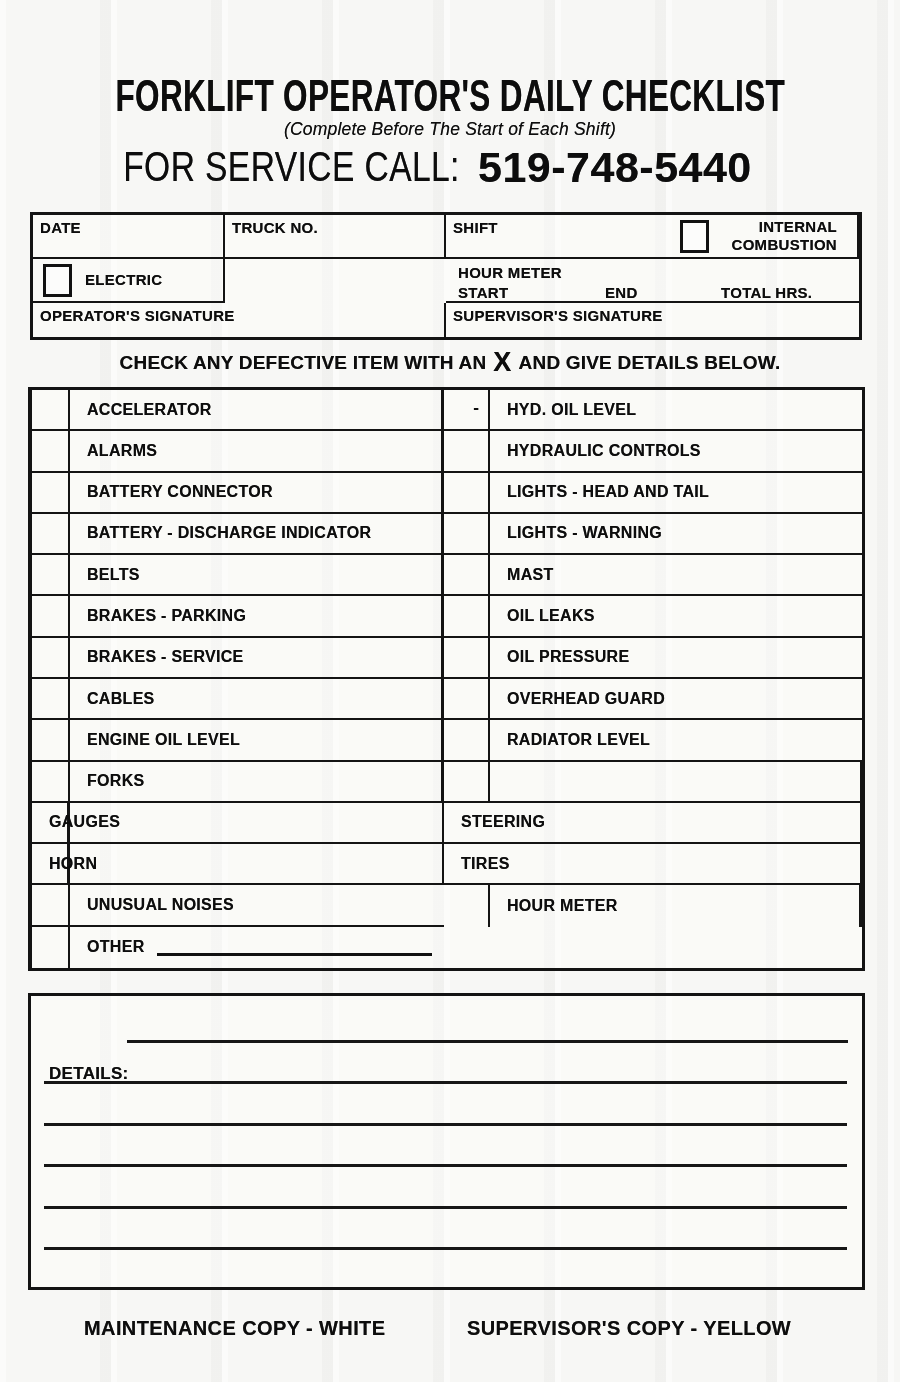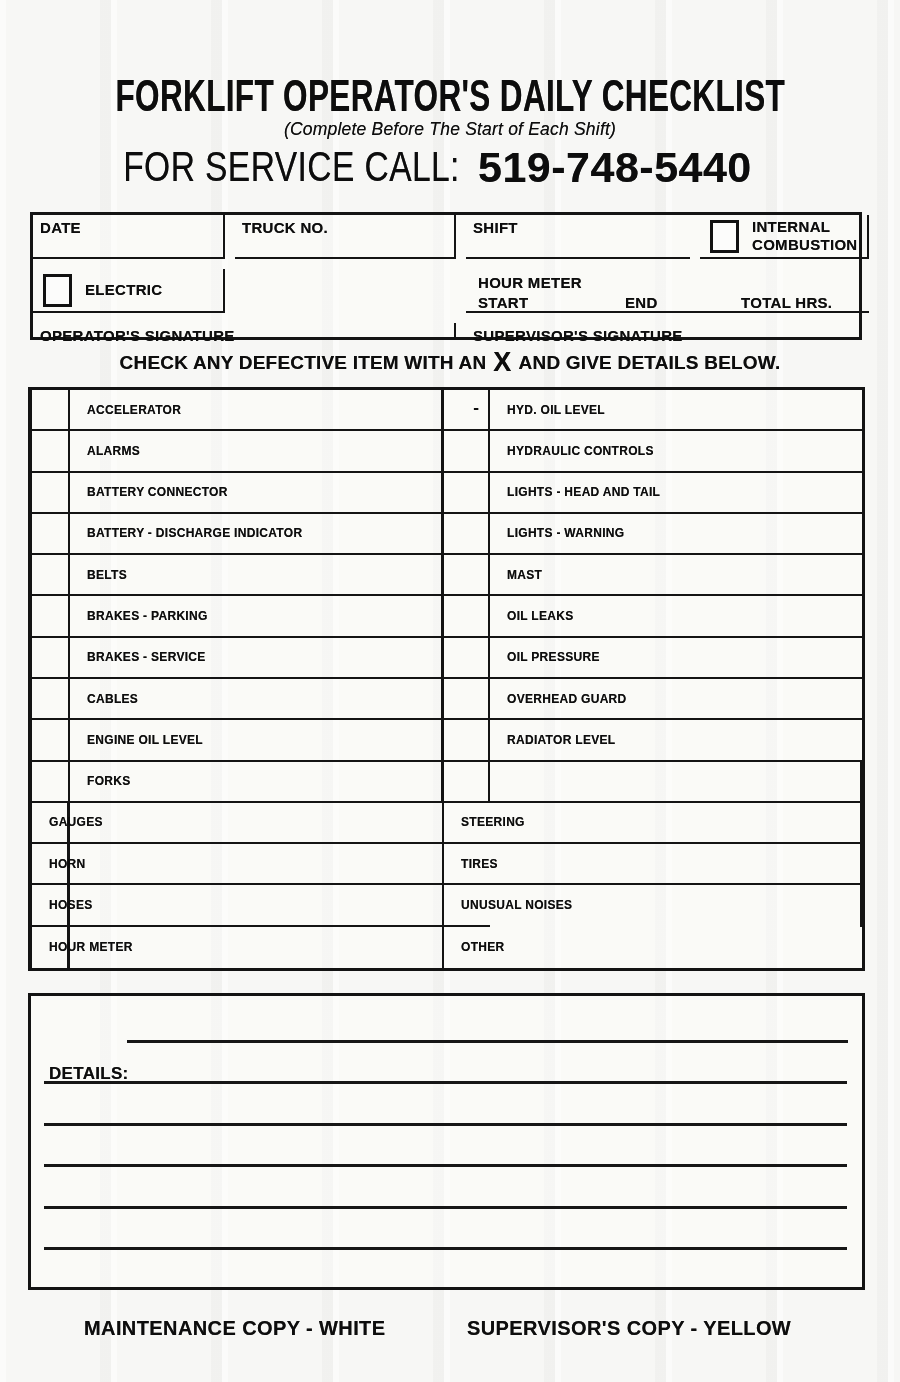--- a/index.html
+++ b/index.html
@@ -22,48 +22,48 @@
   .title{font-size:45px;font-weight:700;white-space:nowrap;transform:scaleX(0.70);letter-spacing:0.5px;}
   .subtitle{top:119px;font-size:17.5px;font-weight:400;letter-spacing:0.2px;font-style:italic;}
   .service{top:141px;height:52px;left:0;right:0;}
   .service-label{position:absolute;right:440px;top:0;line-height:52px;font-size:42px;font-weight:400;
     white-space:nowrap;transform:scaleX(0.80);transform-origin:right center;letter-spacing:0.5px;}
   .service-phone{position:absolute;left:478px;top:0;line-height:52px;font-size:43px;font-weight:700;
     white-space:nowrap;letter-spacing:0.5px;}
 
   
   .info{left:30px;top:212px;width:832px;height:128px;border:3px solid #141414;box-sizing:border-box;
-    display:grid;grid-template-columns:192px 221px 224px 1fr;grid-template-rows:44px 44px 1fr;background:rgba(252,252,251,0.45);gap:10px;}
+    display:grid;grid-template-columns:192px 221px 224px 1fr;grid-template-rows:44px 44px 1fr;background:rgba(252,252,251,0.45);}
   .icell{border-right:2px solid #141414;border-bottom:2px solid #141414;box-sizing:border-box;position:relative;}
   .icell.no-r{border-right:none;padding-left:13px;}
   .icell.no-b{border-bottom:none;}
   .ilabel{font-size:15px;font-weight:700;letter-spacing:0.3px;position:absolute;top:4px;left:7px;white-space:nowrap;}
   .power{display:flex;align-items:center;padding-left:10px;}
   .pbox{width:29px;height:33px;border:3px solid #111;background:#fcfcfb;flex:0 0 auto;box-sizing:border-box;}
   .plabel{font-size:15px;font-weight:700;letter-spacing:0.3px;margin-left:13px;line-height:1.2;}
-  .plabel.wrap{width:115px;}
+  .plabel.wrap{width:115px;text-align:right;}
   .hm-label{position:absolute;top:5px;left:12px;font-size:15px;font-weight:700;letter-spacing:0.3px;}
   .hm-start{position:absolute;top:25px;left:12px;font-size:15px;font-weight:700;letter-spacing:0.3px;}
   .hm-end{position:absolute;top:25px;left:159px;font-size:15px;font-weight:700;letter-spacing:0.3px;}
   .hm-total{position:absolute;top:25px;left:275px;font-size:15px;font-weight:700;letter-spacing:0.3px;}
 
   
   .instruction{top:347px;font-size:19px;font-weight:700;letter-spacing:0.2px;}
   .bigx{font-size:27px;font-weight:700;margin:0 7px;vertical-align:-2px;}
 
   
   .checklist{left:28px;top:387px;width:837px;height:584px;border:3px solid #131313;border-left-width:4px;
     box-sizing:border-box;display:grid;grid-template-columns:38px 374px 46px 1fr;grid-template-rows:repeat(14,1fr);
     background:rgba(252,252,251,0.45);}
   .cl-cell{border-right:2px solid #141414;border-bottom:2px solid #141414;box-sizing:border-box;position:relative;}
   .cl-cell.mid{border-right-width:3px;}
   .cl-cell.col4{border-right:none;}
   .cl-cell.row-last{border-bottom:none;}
   .cl-item{display:flex;align-items:center;padding-left:17px;}
-  .cl-item span.lbl{font-size:12px;font-weight:700;letter-spacing:0.3px;white-space:nowrap;}
+  .cl-item span.lbl{font-size:16px;font-weight:700;letter-spacing:0.3px;white-space:nowrap;}
   .other-line{flex:1;height:15px;border-bottom:3px solid #111;margin-left:12px;margin-right:12px;}
   .stray{position:absolute;right:9px;top:8px;font-size:17px;font-weight:700;}
 
   
   .details{left:28px;top:993px;width:837px;height:297px;border:3px solid #131313;box-sizing:border-box;
     position:absolute;background:rgba(252,252,251,0.45);}
   .details-label{position:absolute;top:26px;left:18px;font-size:17px;font-weight:700;letter-spacing:0.3px;margin-top:42px;}
   .dline-first{position:absolute;top:44px;left:96px;right:14px;border-top:3px solid #161616;}
   .dline{position:absolute;left:13px;right:15px;border-top:3px solid #161616;}
 
@@ -211,23 +211,20 @@
     </div>
     <div class="cl-cell cb col1"></div>
     <div class="cl-cell cl-item mid col2">
       <span class="lbl">HORN</span>
     </div>
     <div class="cl-cell cb col3"></div>
     <div class="cl-cell cl-item col4">
       <span class="lbl">TIRES</span>
     </div>
     <div class="cl-cell cb col1"></div>
-    <div class="cl-cell cl-item mid col2">
-      <span class="lbl">HOSES</span>
-    </div>
     <div class="cl-cell cb col3"></div>
     <div class="cl-cell cl-item col4">
       <span class="lbl">UNUSUAL NOISES</span>
     </div>
     <div class="cl-cell cb col1 row-last"></div>
     <div class="cl-cell cl-item mid col2 row-last">
       <span class="lbl">HOUR METER</span>
     </div>
     <div class="cl-cell cb col3 row-last"></div>
     <div class="cl-cell cl-item col4 row-last">

